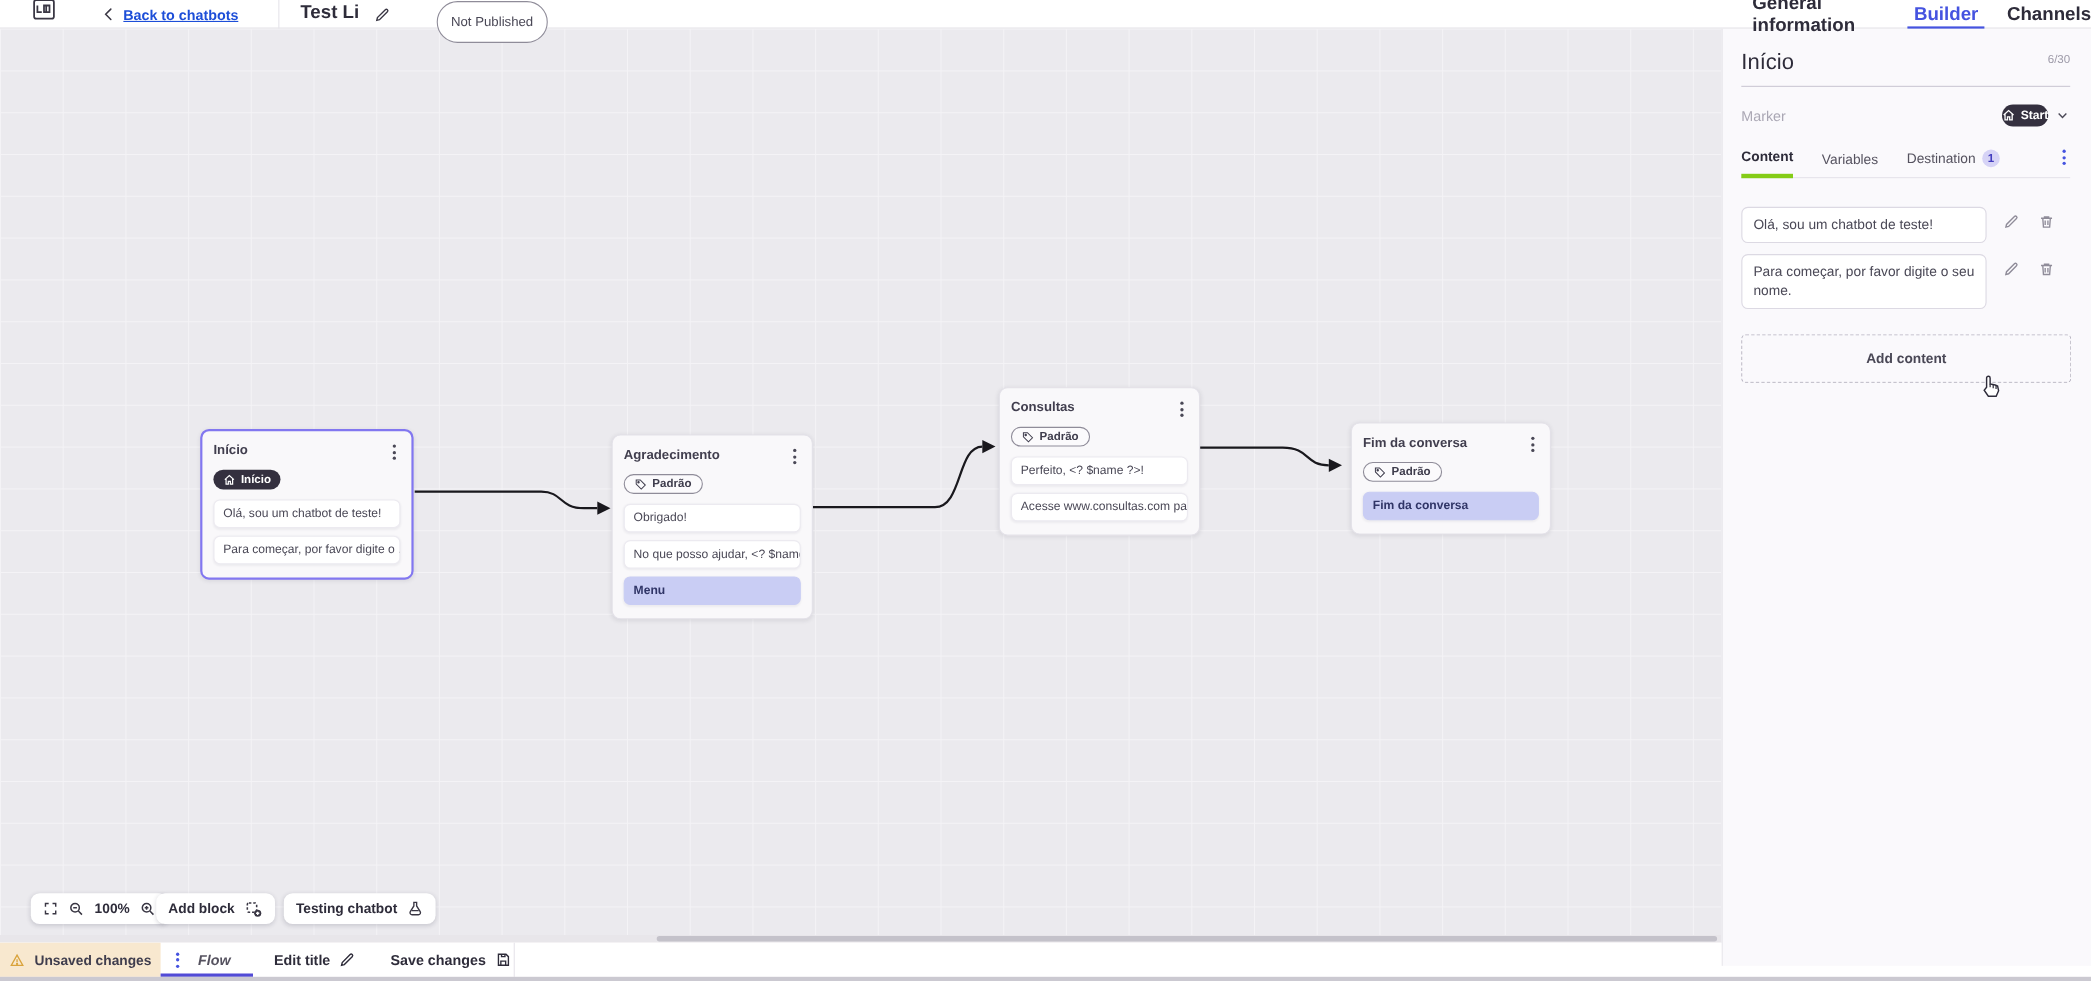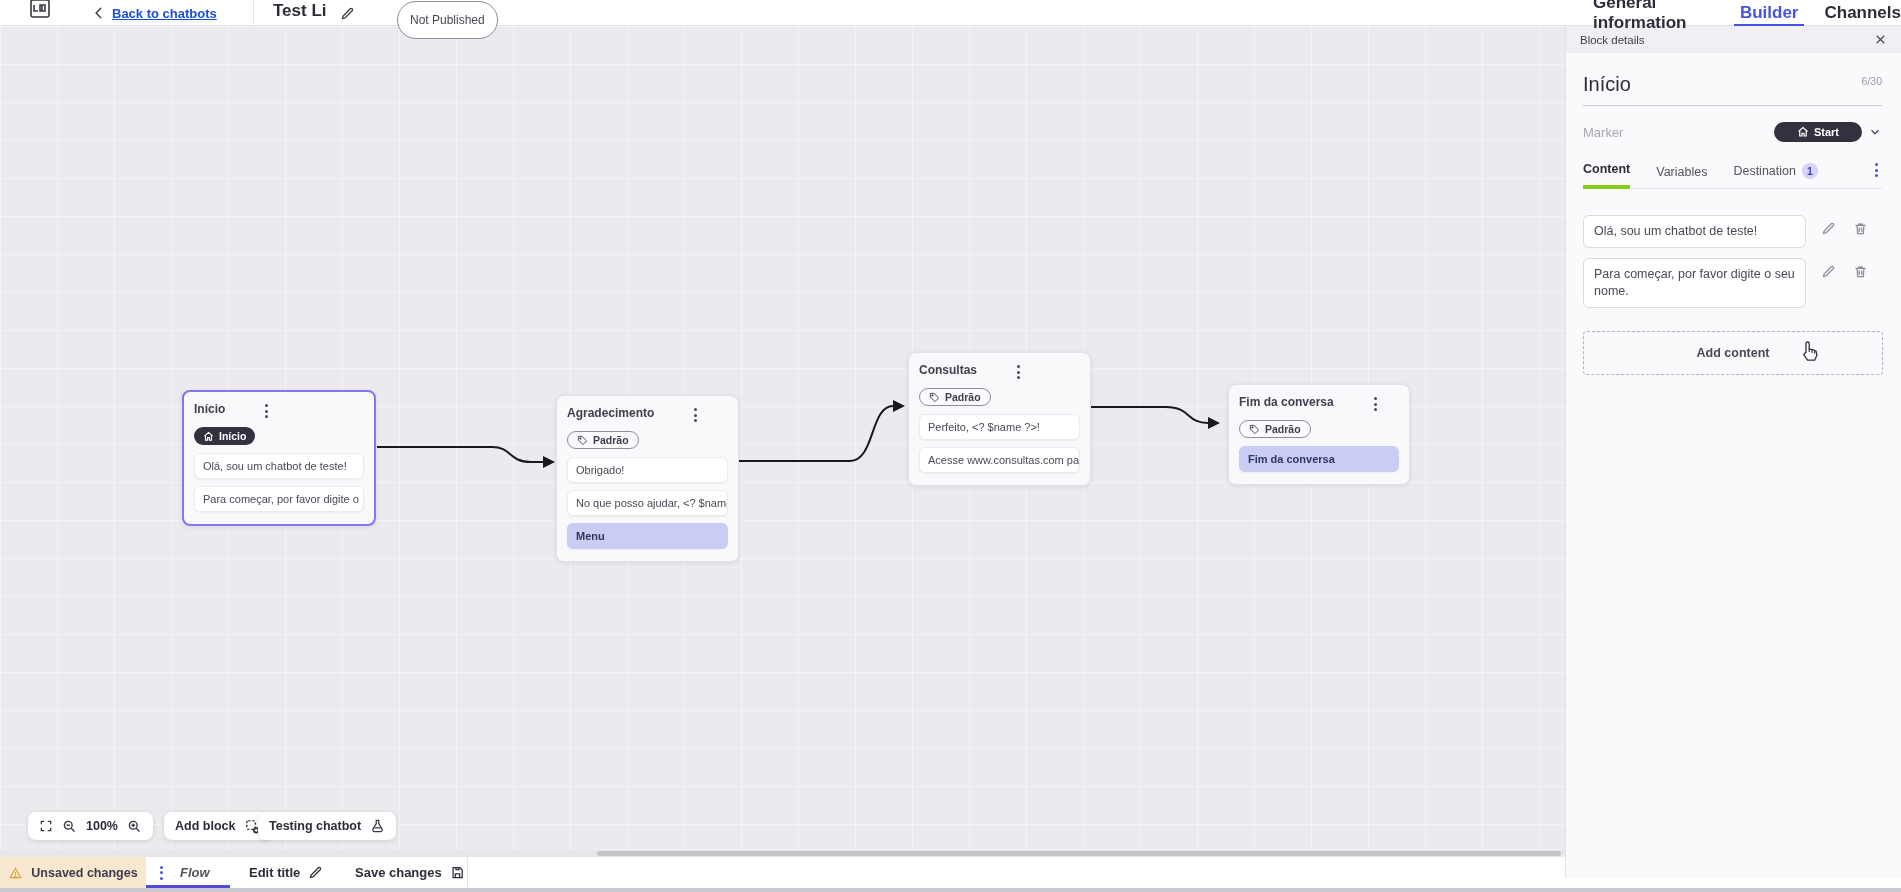--- a/index.html
+++ b/index.html
@@ -33,21 +33,21 @@
   .canvas { position:absolute; top:26px; left:0; width:1565px; height:824px;
             background-color:#ebeaee;
             background-image:linear-gradient(#f4f3f6 1px, transparent 1px),
                              linear-gradient(90deg,#f4f3f6 1px, transparent 1px);
             background-size:57px 38px; overflow:hidden; }
   .conn-svg { position:absolute; top:0; left:0; width:1565px; height:824px; pointer-events:none; }
 
   .node { position:absolute; background:#f9f8fa; border:1px solid #e3e1e8; border-radius:8px;
           box-shadow:0 1px 4px rgba(40,35,60,.10); padding:10px 10px 12px; }
   .node.selected { border:2px solid #8277f0; }
-  .node-head { display:flex; align-items:flex-start;gap:36px; }
+  .node-head { display:flex; justify-content:space-between; align-items:flex-start;gap:36px; }
   .node-title { font-size:12px; font-weight:600; color:#413e4e; }
   .kebab { display:inline-flex; flex-direction:column; gap:2.5px; padding:2px 4px; cursor:pointer; color:#4a4856; }
   .kebab i { width:3px; height:3px; border-radius:50%; background:currentColor; }
   .kebab.indigo { color:#4553e0; }
   .badge-dark { display:inline-flex; align-items:center; gap:5px; background:#34303f; color:#fff;
                 border-radius:999px; padding:3px 9px; font-size:10.5px; font-weight:700; margin-top:7px; }
   .badge-outline { display:inline-flex; align-items:center; gap:5px; background:#fbfafc; color:#3f3d4d;
                    border:1px solid #8f8c99; border-radius:999px; padding:2px 9px; font-size:10.5px;
                    font-weight:600; margin-top:7px; }
   .node-row { background:#fff; border:1px solid #eceaf0; border-radius:6px; padding:6px 8px;
@@ -59,21 +59,21 @@
   .node-inicio { left:182px; top:364px; width:194px; }
   .node-agradecimento { left:556px; top:369px; width:183px; }
   .node-consultas { left:908px; top:326px; width:183px; }
   .node-fim { left:1228px; top:358px; width:182px; }
 
   
   .ctl-card { position:absolute; top:786px; height:28px; background:#fff; border-radius:8px;
               box-shadow:0 1px 4px rgba(40,35,60,.16); display:flex; align-items:center;
               gap:9px; padding:0 11px; font-size:12.5px; font-weight:700; color:#2e2c3a; }
   .ctl-zoom { left:28px; }
-  .ctl-add { left:164px; cursor:pointer; }
+  .ctl-add { left:142px; cursor:pointer; }
   .ctl-test { left:258px; cursor:pointer; }
   .ctl-icon { color:#3a3744; display:inline-flex; }
 
   
   .hscroll { position:absolute; top:850px; left:0; width:1565px; height:7px; background:#e8e6ea; }
   .hscroll-thumb { position:absolute; left:597px; top:1px; width:964px; height:5px;
                    background:#c4c2ca; border-radius:3px; }
 
   
   .panel { position:absolute; top:26px; left:1565px; width:336px; height:852px;
@@ -84,21 +84,21 @@
   .panel-close { color:#4a4856; cursor:pointer; display:inline-flex; }
   .panel-body { padding:20px 19px 0 17px; position:relative; }
   .name-row { display:flex; justify-content:space-between; align-items:flex-start;
               border-bottom:1px solid #cbc8d4; padding-bottom:9px; }
   .block-name { font-size:20px; font-weight:500; color:#2e2c3a; }
   .char-count { font-size:10.5px; color:#9d9aa8; margin-top:2px; }
   .marker-row { display:flex; justify-content:space-between; align-items:center; margin-top:16px; }
   .marker-label { font-size:13px; color:#aaa7b4; }
   .marker-value { display:flex; align-items:center; gap:6px; }
   .start-pill { display:inline-flex; align-items:center; gap:5px; background:#34303f; color:#fff;
-                border-radius:999px; padding:4px 23px; font-size:11px; font-weight:700; cursor:pointer; }
+                border-radius:999px; padding:4px 0; font-size:11px; font-weight:700; cursor:pointer; }
   .marker-chevron { color:#4a4856; cursor:pointer; display:inline-flex; }
 
   .panel-tabs { display:flex; align-items:flex-end; gap:26px; margin-top:20px;
                 border-bottom:1px solid #e5e3ea; position:relative; }
   .panel-tab { font-size:12.5px; color:#55525f; padding-bottom:9px; cursor:pointer;
                display:flex; align-items:center; gap:6px; }
   .panel-tab.active { color:#2e2c3a; font-weight:700; border-bottom:4px solid #84cc16; margin-bottom:-1px; }
   .dest-badge { width:16px; height:16px; border-radius:50%; background:#d6d3f6; color:#423cbe;
                 font-size:10.5px; font-weight:700; display:inline-flex; align-items:center; justify-content:center; }
   .panel-tabs .kebab { position:absolute; right:0; bottom:9px; }
@@ -304,28 +304,20 @@
         </svg>
     </span>
   </div>
 
 </div>
 <div class="hscroll">
   <div class="hscroll-thumb"></div>
 </div>
 
 <div class="panel">
-  <div class="panel-headbar">
-    <span class="panel-headbar-title">Block details</span>
-    <span class="panel-close">
-      <svg width="13" height="13" viewBox="0 0 24 24" fill="none" stroke="currentColor" stroke-width="2.2">
-          <path d="M5 5l14 14M19 5L5 19"></path>
-        </svg>
-    </span>
-  </div>
 
   <div class="panel-body">
     <div class="name-row">
       <span class="block-name">Início</span>
       <span class="char-count">6/30</span>
     </div>
 
     <div class="marker-row">
       <span class="marker-label">Marker</span>
       <span class="marker-value">

